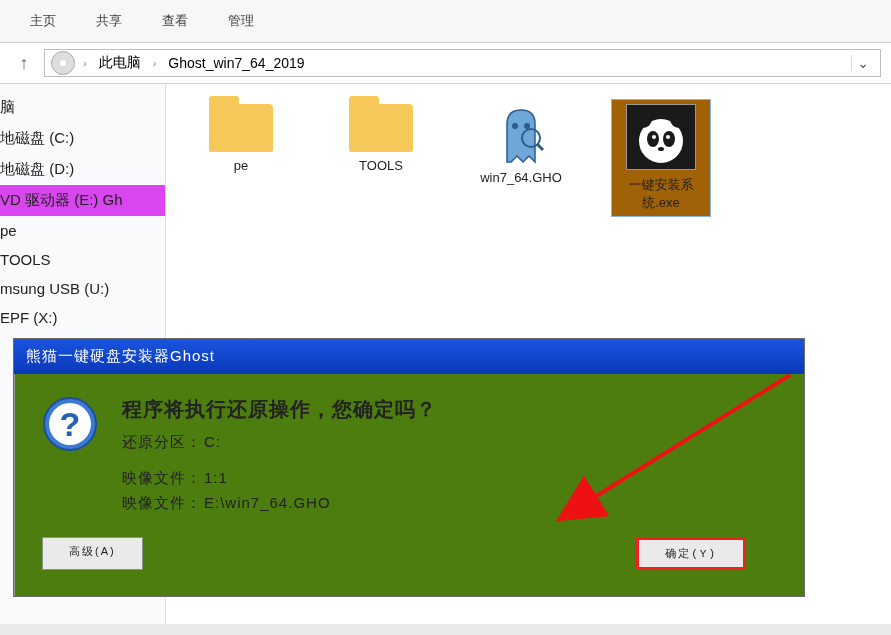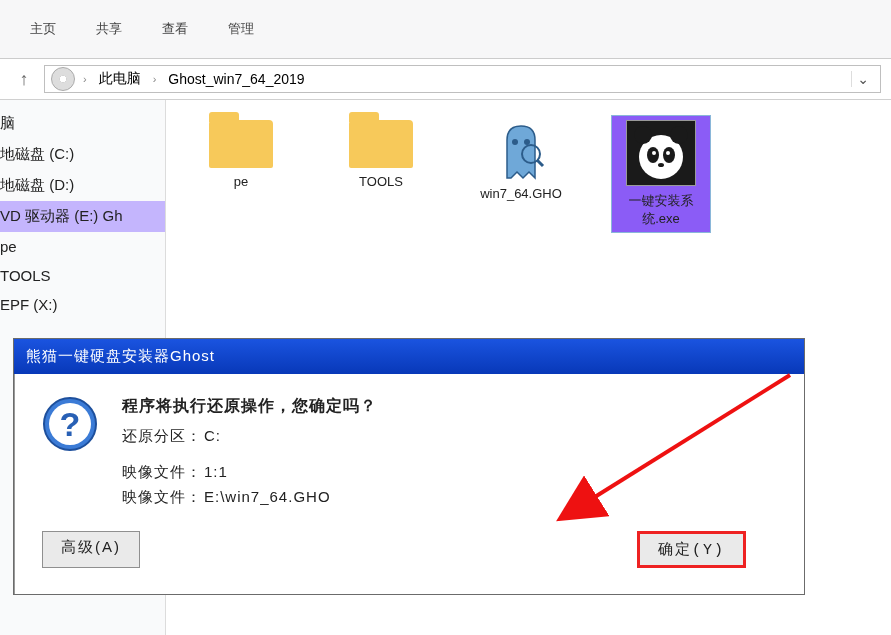--- a/index.html
+++ b/index.html
@@ -1,51 +1,51 @@
 <!DOCTYPE html>
 <html><head>
 <meta charset="utf-8">
 <style>
   html,body{margin:0;padding:0;font-family:"Microsoft YaHei","SimSun",sans-serif;font-size:14px;background:#e8e9ea;color:#222;width:891px;height:635px;overflow:hidden}
-  .menubar{display:flex;gap:40px;padding:20px 30px;background:#f7f7f8;border-bottom:1px solid #ccc;font-size:13px;color:#444}
+  .menubar{display:flex;gap:40px;padding:12px 30px;background:#f7f7f8;border-bottom:1px solid #ccc;font-size:13px;color:#444}
   .menubar span{}
   .addrbar{display:flex;align-items:center;gap:6px;padding:6px 10px;background:#fff;border-bottom:1px solid #d0d0d0}
   .nav-arrow{width:26px;height:26px;display:flex;align-items:center;justify-content:center;color:#666;font-size:18px;border:1px solid transparent}
   .disc{width:22px;height:22px;border-radius:50%;background:radial-gradient(circle at 50% 50%,#fff 0 20%,#bbb 21% 22%,#ddd 23% 100%);border:1px solid #aaa}
   .crumb{padding:2px 4px;color:#000000}
   .sep{color:#888;font-size:11px}
   .addrfield{flex:1;border:1px solid #bfbfbf;background:#fff;height:26px;display:flex;align-items:center;padding:0 6px;gap:8px}
   .drop{margin-left:auto;width:22px;text-align:center;color:#555;border-left:1px solid #ddd}
   .main{display:flex;height:540px}
   .sidebar{width:165px;background:#f9fafb;border-right:1px solid #dcdcdc;padding-top:8px;overflow:hidden}
   .sidebar .item{padding:6px 6px 6px 0;font-size:15px;white-space:nowrap;overflow:hidden}
-  .sidebar .sel{background:#c4b5fd}
+  .sidebar .sel{background:#d946ef}
   .files{flex:1;background:#fff;padding:20px 30px;display:flex;gap:50px;align-items:flex-start;position:relative}
   .file{width:90px;text-align:center;font-size:13px}
   .folder-ico{width:64px;height:48px;margin:0 auto 6px;background:#f7c95a;border-radius:4px 4px 2px 2px;position:relative}
   .folder-ico:before{content:"";position:absolute;top:-8px;left:0;width:30px;height:10px;background:#f7c95a;border-radius:3px 3px 0 0}
   .gho-ico{width:48px;height:60px;margin:0 auto 6px;position:relative}
   .gho-ico svg{width:100%;height:100%}
   .panda-ico{width:68px;height:64px;margin:0 auto 6px;background:#1e1e1e;position:relative;border:1px solid #999}
   .panda-ico svg{width:100%;height:100%}
-  .file.sel{background:#8b5cf6;outline:1px solid #8ab7d9;padding:4px;margin:-4px}
+  .file.sel{background:#a16207;outline:1px solid #8ab7d9;padding:4px;margin:-4px}
   
-  .dialog{position:absolute;left:13px;top:338px;width:790px;background:#ffffff;border:1px solid #6b6b6b;box-shadow:1px 1px 0 #999 inset}
+  .dialog{position:absolute;left:13px;top:338px;width:790px;background:#4d7c0f;border:1px solid #6b6b6b;box-shadow:1px 1px 0 #999 inset}
   .titlebar{background:#0a3fc9;background:linear-gradient(#1a54e0,#0838b8);color:#fff;padding:8px 12px;font-size:15px;letter-spacing:1px}
   .body{padding:22px 28px 22px 28px}
   .row{display:flex;gap:24px}
   .qicon{width:56px;height:56px;flex-shrink:0}
   .qicon svg{width:100%;height:100%}
   .msg{flex:1;font-size:15px}
-  .msg .head{font-weight:600;margin-bottom:10px;font-size:16px;letter-spacing:1px}
+  .msg .head{font-weight:600;margin-bottom:10px;font-size:20px;letter-spacing:1px}
   .msg .line{margin-bottom:6px;letter-spacing:1px}
   .pair{display:flex;gap:2px}
   .pair .lbl{}
   .btnbar{display:flex;padding:18px 0 4px}
-  .btn{border:1px solid #8f8f8f;background:#eaeaea;padding:6px 18px;font-size:15px;letter-spacing:2px;cursor:default}
+  .btn{border:1px solid #8f8f8f;background:#eaeaea;padding:6px 26px;font-size:11px;letter-spacing:2px;cursor:default}
   .btn-ok{border:3px solid #e22;font-family:Liberation Mono, monospace;}
   .spacer{flex:1}
   
   .arrow{position:absolute;left:530px;top:365px;width:280px;height:170px;pointer-events:none}
   .arrow svg{width:100%;height:100%}
 </style>
 </head>
 <body>
 
 <div class="menubar">
@@ -68,20 +68,21 @@
 </div>
 
 <div class="main">
   <div class="sidebar">
     <div class="item">脑</div>
     <div class="item">地磁盘 (C:)</div>
     <div class="item">地磁盘 (D:)</div>
     <div class="item sel">VD 驱动器 (E:) Gh</div>
     <div class="item">pe</div>
     <div class="item">TOOLS</div>
+    <div class="item">msung USB (U:)</div>
     <div class="item">EPF (X:)</div>
   </div>
 
   <div class="files">
     <div class="file">
       <div class="folder-ico"></div>
       <div>pe</div>
     </div>
     <div class="file">
       <div class="folder-ico"></div>

